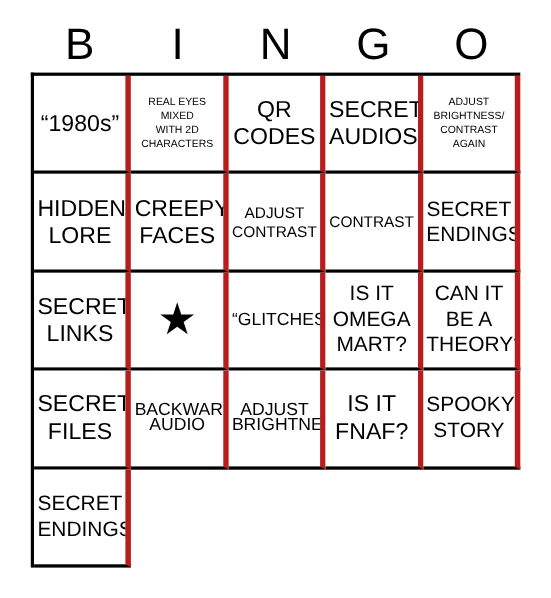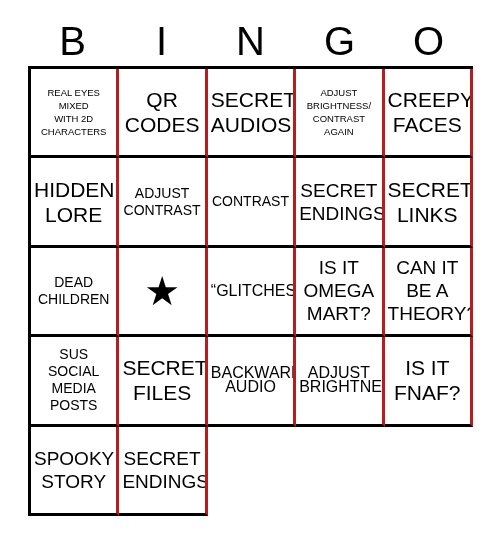--- a/index.html
+++ b/index.html
@@ -53,21 +53,21 @@
     display: grid;
     grid-template-columns: repeat(5, 1fr);
     grid-template-rows: repeat(5, 1fr);
     border-top: 3px solid #000;
     border-left: 3px solid #000;
     background: #ffffff;
   }
 
   .cell {
     box-sizing: border-box;
-    border-right: 3px solid #b91c1c;
+    border-right: 5px solid #b91c1c;
     border-bottom: 3px solid #000;
     display: flex;
     align-items: center;
     justify-content: center;
     text-align: center;
     padding: 2px 3px;
     background: #ffffff;
     overflow: hidden;
   }
 
@@ -117,20 +117,23 @@
 
   <div class="header">
     <div class="header-letter">B</div>
     <div class="header-letter">I</div>
     <div class="header-letter">N</div>
     <div class="header-letter">G</div>
     <div class="header-letter">O</div>
   </div>
 
   <div class="grid" id="bingo-grid">
+      <div class="cell size-xl">
+        <span class="cell-text">“1980s”</span>
+      </div>
       <div class="cell size-xs">
         <span class="cell-text">REAL EYES
 MIXED
 WITH 2D
 CHARACTERS</span>
       </div>
       <div class="cell size-xl">
         <span class="cell-text">QR
 CODES</span>
       </div>
@@ -138,68 +141,58 @@
         <span class="cell-text">SECRET
 AUDIOS</span>
       </div>
       <div class="cell size-xs">
         <span class="cell-text">ADJUST
 BRIGHTNESS/
 CONTRAST
 AGAIN</span>
       </div>
       <div class="cell size-xl">
+        <span class="cell-text">HIDDEN
+LORE</span>
+      </div>
+      <div class="cell size-xl">
         <span class="cell-text">CREEPY
 FACES</span>
-      </div>
-      <div class="cell size-xl">
-        <span class="cell-text">HIDDEN
-LORE</span>
       </div>
       <div class="cell size-md">
         <span class="cell-text">ADJUST
 CONTRAST</span>
       </div>
       <div class="cell size-md">
         <span class="cell-text">CONTRAST</span>
       </div>
       <div class="cell size-lg">
         <span class="cell-text">SECRET
 ENDINGS</span>
       </div>
       <div class="cell size-xl">
         <span class="cell-text">SECRET
 LINKS</span>
       </div>
-      <div class="cell size-md">
-        <span class="cell-text">DEAD
-CHILDREN</span>
-      </div>
       <div class="cell free">
         <span class="star">★</span>
       </div>
       <div class="cell size-sm">
         <span class="cell-text">“GLITCHES”</span>
       </div>
       <div class="cell size-lg">
         <span class="cell-text">IS IT
 OMEGA
 MART?</span>
       </div>
       <div class="cell size-lg">
         <span class="cell-text">CAN IT
 BE A
 THEORY?</span>
       </div>
-      <div class="cell size-md">
-        <span class="cell-text">SUS
-SOCIAL
-MEDIA
-POSTS</span>
-      </div>
       <div class="cell size-xl">
         <span class="cell-text">SECRET
 FILES</span>
       </div>
       <div class="cell size-sm">
         <span class="cell-text">BACKWARDS
 AUDIO</span>
       </div>
       <div class="cell size-sm">
         <span class="cell-text">ADJUST

